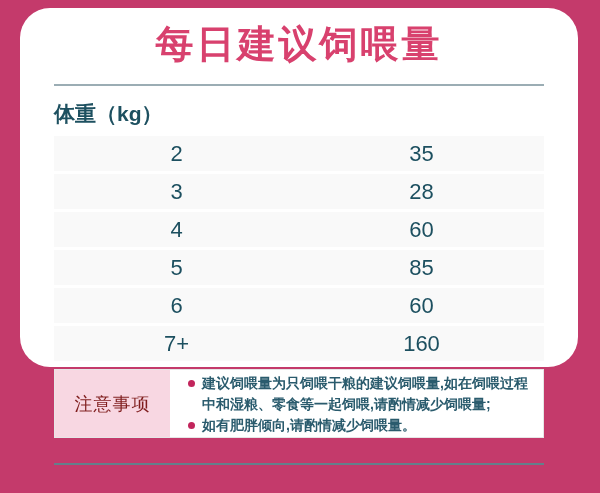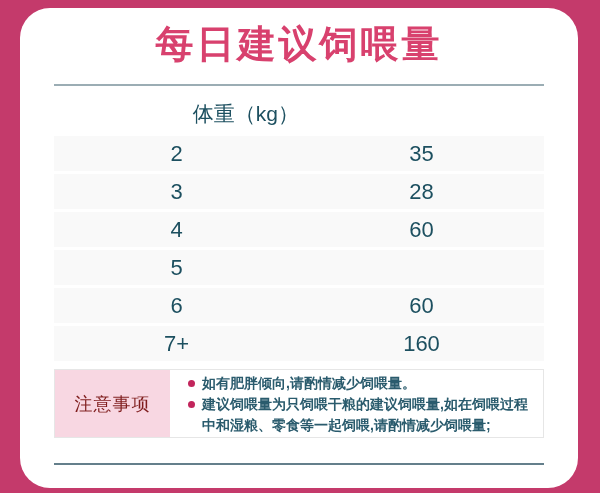--- a/index.html
+++ b/index.html
@@ -4,42 +4,42 @@
 <style>
   html,body{margin:0;padding:0;}
   body{
     width:600px;height:493px;
     background:#c43a6b;
     font-family:"Liberation Sans","DejaVu Sans",sans-serif;
     position:relative;overflow:hidden;
   }
   .card{
     position:absolute;left:20px;top:8px;
-    width:558px;height:480px;
+    width:558px;height:359px;
     background:#ffffff;border-radius:30px;
     box-sizing:border-box;
     padding:0 34px;
   }
   .title{
     margin:14px 0 0 0;
     text-align:center;
     font-size:38px;line-height:44px;
     font-weight:bold;letter-spacing:3px;
     color:#d8416e;
   }
   .divider{height:2px;background:#9badb4;border:0;margin:0;}
   .divider.top{margin-top:18px;}
   .divider.bottom{background:#647f8b;margin-top:25px;}
   .thead{
     display:grid;grid-template-columns:1fr 1fr;
     padding-top:14px;height:30px;
   }
   .thead div{
-    text-align:right;
-    font-size:21px;font-weight:normal;
+    text-align:left;
+    font-size:21px;font-weight:bold;
     color:#1d5060;
   }
   .tbody{margin-top:6px;}
   .trow{
     display:grid;grid-template-columns:1fr 1fr;
     height:35px;margin-bottom:3px;
     background:#f9f9f9;
     align-items:center;
   }
   .tcell{
@@ -96,40 +96,41 @@
         <div class="trow">
           <div class="tcell">3</div>
           <div class="tcell">28</div>
         </div>
         <div class="trow">
           <div class="tcell">4</div>
           <div class="tcell">60</div>
         </div>
         <div class="trow">
           <div class="tcell">5</div>
+          <div class="tcell">85</div>
         </div>
         <div class="trow">
           <div class="tcell">6</div>
           <div class="tcell">60</div>
         </div>
         <div class="trow">
           <div class="tcell">7+</div>
           <div class="tcell">160</div>
         </div>
       </div>
   </div>
 
   <div class="note">
     <div class="note-label">注意事项</div>
     <ul class="note-list" id="notelist">
         <li class="note-item">
           <span class="dot"></span>
-          <span>如有肥胖倾向,请酌情减少饲喂量。</span>
+          <span>建议饲喂量为只饲喂干粮的建议饲喂量,如在饲喂过程中和湿粮、零食等一起饲喂,请酌情减少饲喂量;</span>
         </li>
         <li class="note-item">
           <span class="dot"></span>
-          <span>建议饲喂量为只饲喂干粮的建议饲喂量,如在饲喂过程中和湿粮、零食等一起饲喂,请酌情减少饲喂量;</span>
+          <span>如有肥胖倾向,请酌情减少饲喂量。</span>
         </li>
       </ul>
   </div>
 
   <div class="divider bottom"></div>
 </div>
 
 </body></html>

